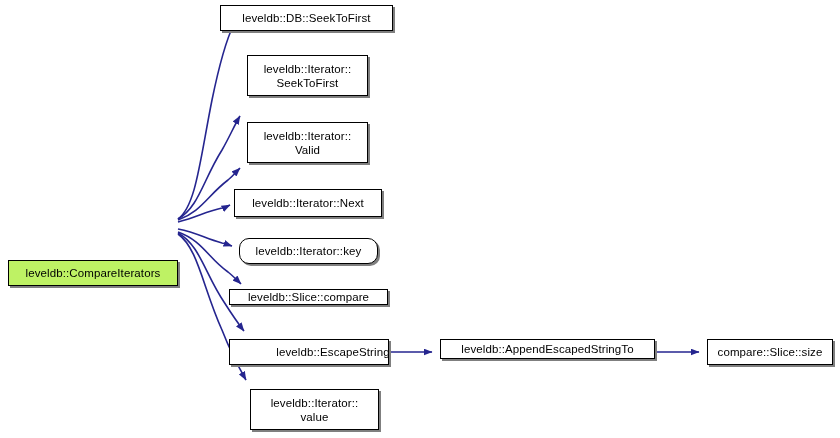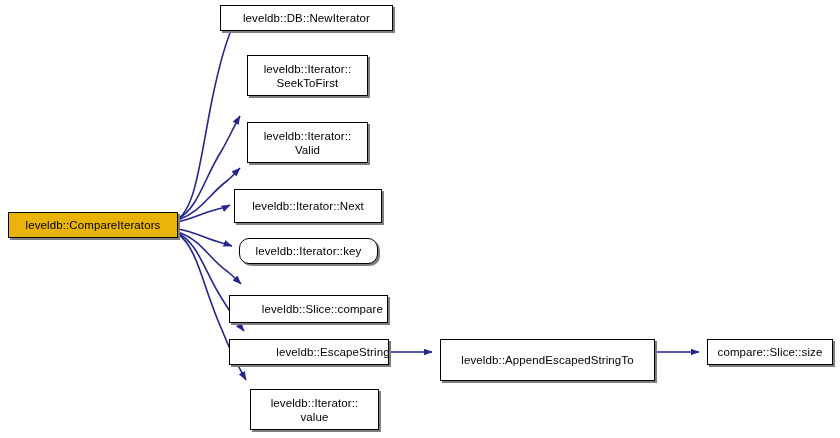--- a/index.html
+++ b/index.html
@@ -34,21 +34,22 @@
     background: #ffffff;
     color: #000000;
     font-size: 11.5px;
     line-height: 14px;
     letter-spacing: 0.1px;
     box-shadow: 2px 2px 0 0 #7f7f7f;
     white-space: pre-line;
     z-index: 2;
   }
   .node.root {
-    background: #eab308;
+    background: #bef264;
+    margin-top: 48px;
   }
   .node-label {
     display: block;
     padding: 0 4px;
   }
 </style>
 </head>
 <body>
 
 <div id="canvas">
@@ -68,28 +69,28 @@
         <path d="M178,232 C203,241 208,258 228,272 C233,276 237,280 241,284" fill="none" stroke="#25258f" stroke-width="1.6" marker-end="url(#arrowhead)"></path>
         <path d="M178,233 C200,245 205,274 224,302 C231,313 237,322 244,331" fill="none" stroke="#25258f" stroke-width="1.6" marker-end="url(#arrowhead)"></path>
         <path d="M178,234 C198,248 203,288 222,330 C229,348 238,366 246,380" fill="none" stroke="#25258f" stroke-width="1.6" marker-end="url(#arrowhead)"></path>
         <path d="M382,352 L432,352" fill="none" stroke="#25258f" stroke-width="1.6" marker-end="url(#arrowhead)"></path>
         <path d="M655,352 L699,352" fill="none" stroke="#25258f" stroke-width="1.6" marker-end="url(#arrowhead)"></path>
       </g>
   </svg>
 
   <div id="nodes-group">
       <div class="node root" style="left: 8px; top: 212px; width: 170px; height: 26px;"><span class="node-label">leveldb::CompareIterators</span></div>
-      <div class="node" style="left: 220px; top: 5px; width: 173px; height: 26px;"><span class="node-label">leveldb::DB::NewIterator</span></div>
+      <div class="node" style="left: 220px; top: 5px; width: 173px; height: 26px;"><span class="node-label">leveldb::DB::SeekToFirst</span></div>
       <div class="node" style="left: 247px; top: 55px; width: 121px; height: 41px;"><span class="node-label">leveldb::Iterator::
 SeekToFirst</span></div>
       <div class="node" style="left: 247px; top: 122px; width: 121px; height: 41px;"><span class="node-label">leveldb::Iterator::
 Valid</span></div>
-      <div class="node" style="left: 234px; top: 189px; width: 148px; height: 34px;"><span class="node-label">leveldb::Iterator::Next</span></div>
+      <div class="node" style="left: 234px; top: 189px; width: 148px; height: 28px;"><span class="node-label">leveldb::Iterator::Next</span></div>
       <div class="node" style="left: 239px; top: 238px; width: 139px; height: 26px; border-radius: 10px;"><span class="node-label">leveldb::Iterator::key</span></div>
-      <div class="node" style="left: 229px; top: 295px; width: 159px; height: 28px; justify-content: flex-end;"><span class="node-label">leveldb::Slice::compare</span></div>
+      <div class="node" style="left: 229px; top: 289px; width: 159px; height: 16px;"><span class="node-label">leveldb::Slice::compare</span></div>
       <div class="node" style="left: 229px; top: 339px; width: 160px; height: 26px; padding-left: 48px;"><span class="node-label">leveldb::EscapeString</span></div>
       <div class="node" style="left: 250px; top: 389px; width: 129px; height: 41px;"><span class="node-label">leveldb::Iterator::
 value</span></div>
-      <div class="node" style="left: 440px; top: 339px; width: 215px; height: 42px;"><span class="node-label">leveldb::AppendEscapedStringTo</span></div>
+      <div class="node" style="left: 440px; top: 339px; width: 215px; height: 20px;"><span class="node-label">leveldb::AppendEscapedStringTo</span></div>
       <div class="node" style="left: 707px; top: 339px; width: 126px; height: 26px;"><span class="node-label">compare::Slice::size</span></div>
     </div>
 
 </div>
 
 </body></html>

